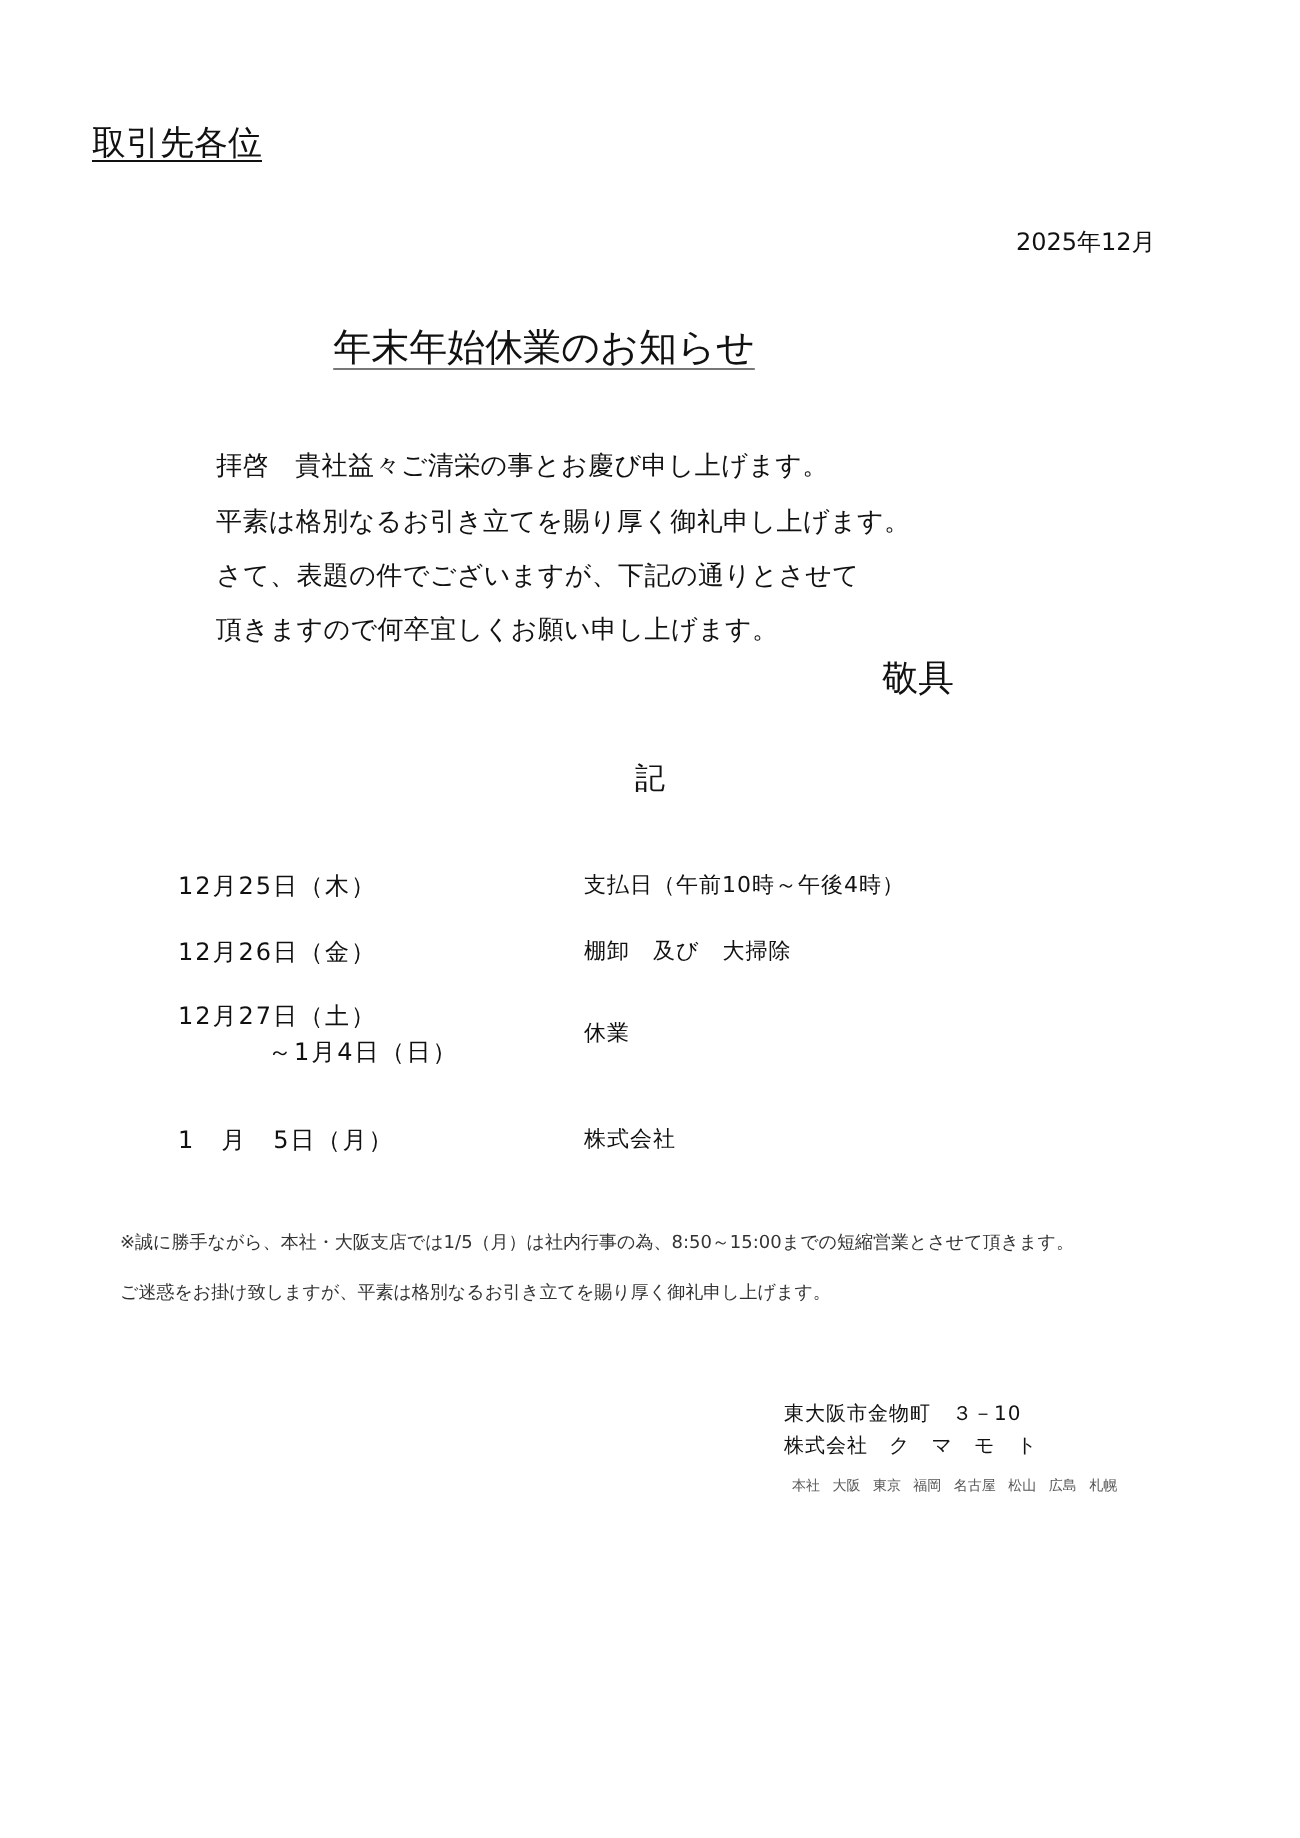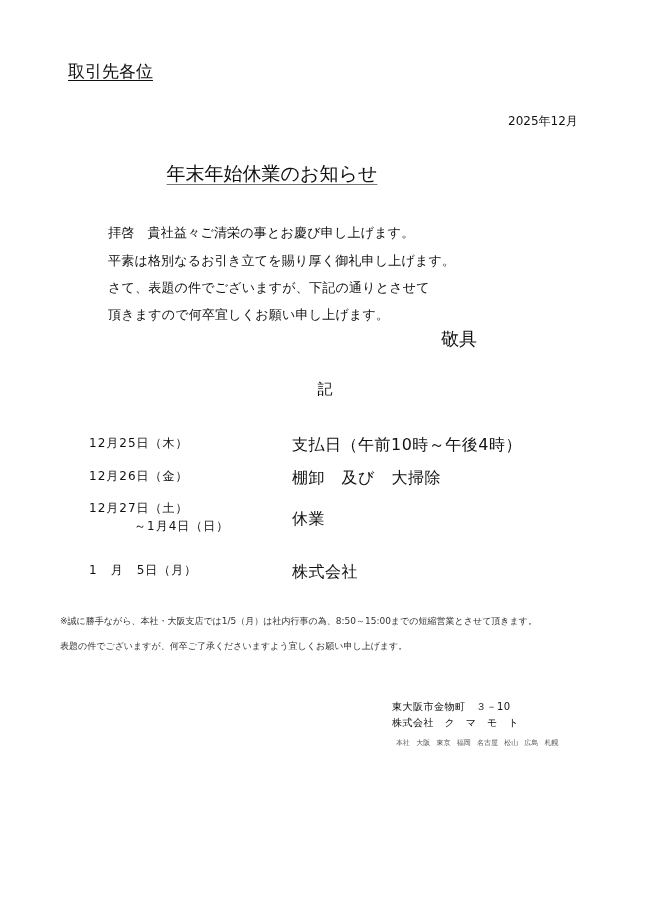--- a/index.html
+++ b/index.html
@@ -1,27 +1,27 @@
 <!DOCTYPE html>
 <html><head>
 <meta charset="utf-8">
 <style>
   html, body { margin: 0; padding: 0; background: #ffffff; }
   body { width: 650px; height: 919px; position: relative; overflow: hidden;
          font-family: "DejaVu Sans", "Liberation Sans", sans-serif; color: #111; }
   .abs { position: absolute; white-space: nowrap; }
-  .addressee { left: 68px; top: 60px; font-size: 17px; text-decoration: underline; text-underline-offset: 3px; }
+  .addressee { left: 46px; top: 60px; font-size: 17px; text-decoration: underline; text-underline-offset: 3px; }
   .date { left: 508px; top: 113px; font-size: 12px; }
   .title { left: 0; width: 544px; top: 161px; text-align: center; font-size: 19px; }
   .title span { text-decoration: underline; text-underline-offset: 4px; text-decoration-color: #777; }
   .body-line { left: 108px; font-size: 13px; letter-spacing: 0.2px; }
   .closing { left: 441px; top: 327px; font-size: 18px; }
   .ki { left: 0; width: 650px; top: 380px; text-align: center; font-size: 15px; }
   .sched-date { left: 89px; font-size: 12px; letter-spacing: 1px; }
-  .sched-desc { left: 292px; font-size: 16px; letter-spacing: 0.5px; text-align: right; }
+  .sched-desc { left: 292px; font-size: 11px; letter-spacing: 0.5px; text-align: right; }
   .note { left: 60px; font-size: 9px; color: #333; margin-top: 16px; }
   .addr { left: 392px; font-size: 10px; letter-spacing: 0.5px; }
   .branches { left: 396px; top: 738px; font-size: 7px; color: #555; word-spacing: 4px; text-align: right; }
 </style>
 </head>
 <body>
 
 <div>
   <div class="abs addressee">取引先各位</div>
   <div class="abs date">2025年12月</div>
@@ -39,18 +39,18 @@
   <div class="abs sched-desc" style="top:435px">支払日（午前10時～午後4時）</div>
   <div class="abs sched-date" style="top:468px">12月26日（金）</div>
   <div class="abs sched-desc" style="top:468px">棚卸　及び　大掃除</div>
   <div class="abs sched-date" style="top:500px">12月27日（土）</div>
   <div class="abs sched-date" style="top:518px; left:134px">～1月4日（日）</div>
   <div class="abs sched-desc" style="top:509px">休業</div>
   <div class="abs sched-date" style="top:562px">1　月　5日（月）</div>
   <div class="abs sched-desc" style="top:562px">株式会社</div>
 
   <div class="abs note" style="top:599px">※誠に勝手ながら、本社・大阪支店では1/5（月）は社内行事の為、8:50～15:00までの短縮営業とさせて頂きます。</div>
-  <div class="abs note" style="top:624px">表題の件でございますが、何卒ご了承くださいますよう宜しくお願い申し上げます。</div>
+  <div class="abs note" style="top:624px">ご迷惑をお掛け致しますが、平素は格別なるお引き立てを賜り厚く御礼申し上げます。</div>
 
   <div class="abs addr" style="top:700px">東大阪市金物町　３－10</div>
   <div class="abs addr" style="top:716px">株式会社　ク　マ　モ　ト</div>
   <div class="abs branches">本社 大阪 東京 福岡 名古屋 松山 広島 札幌</div>
 </div>
 
 </body></html>

